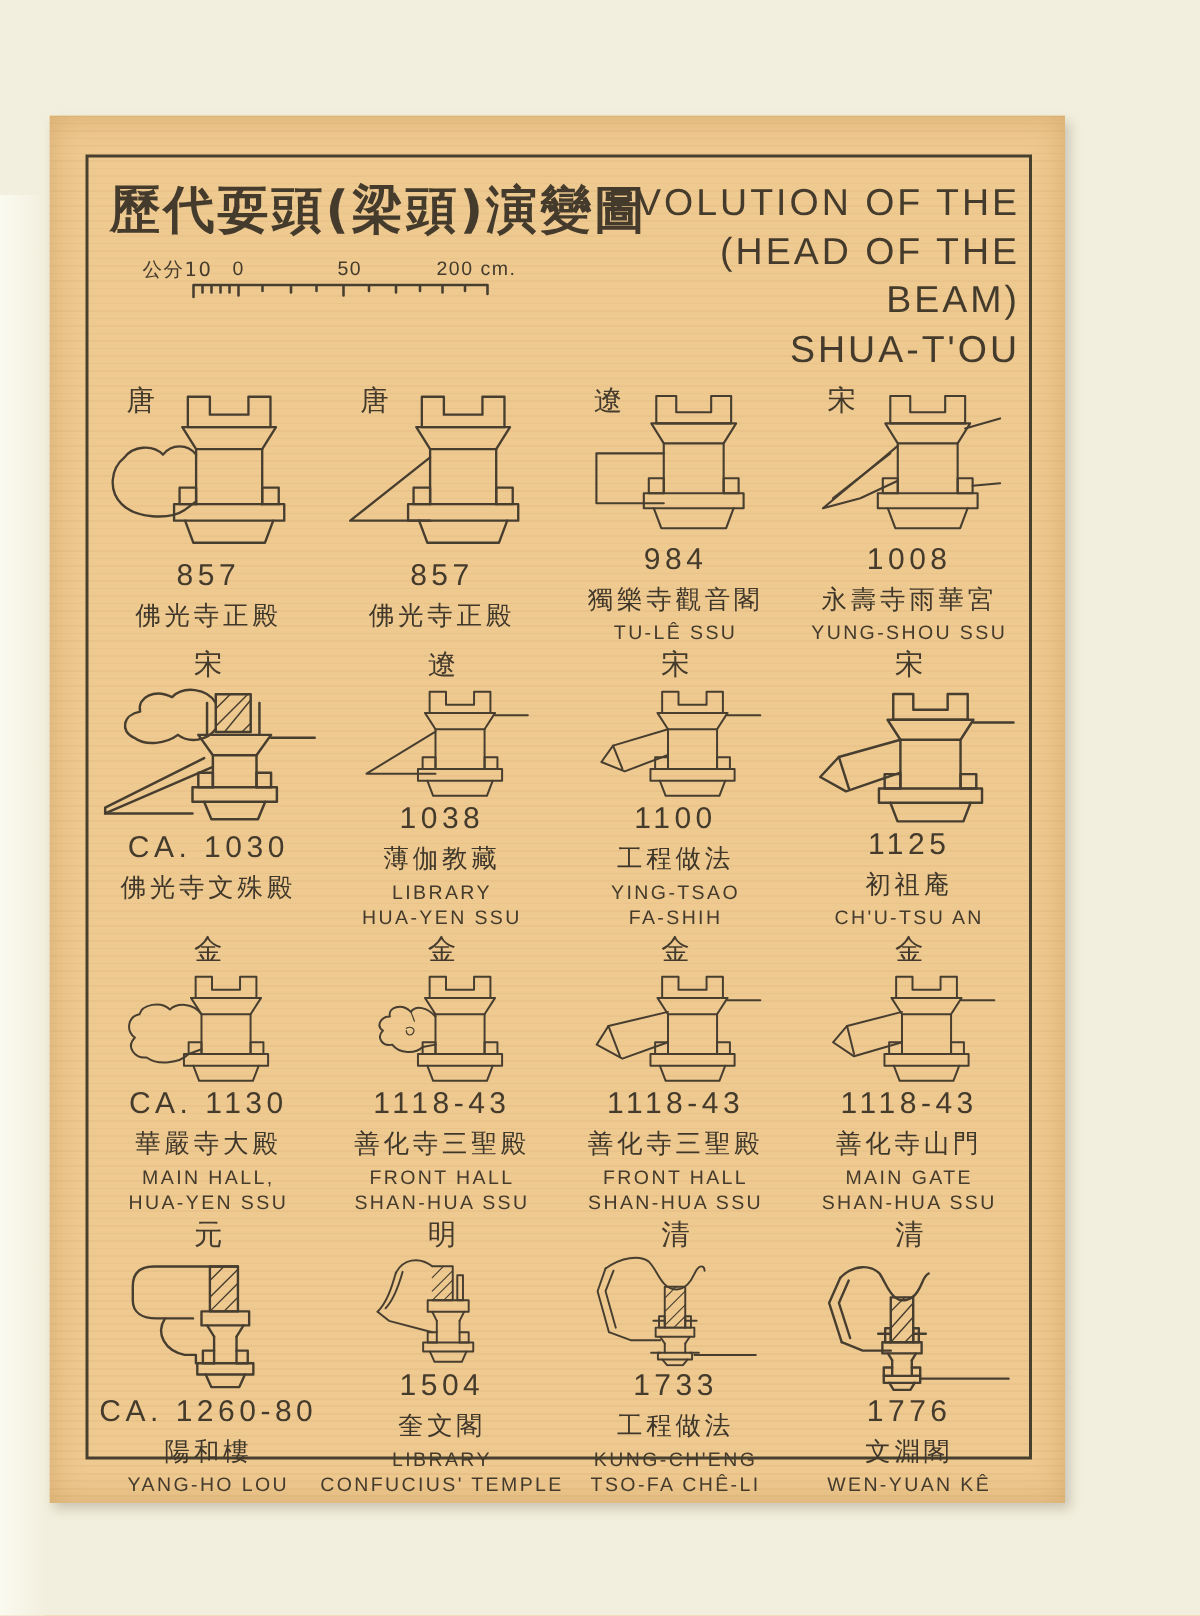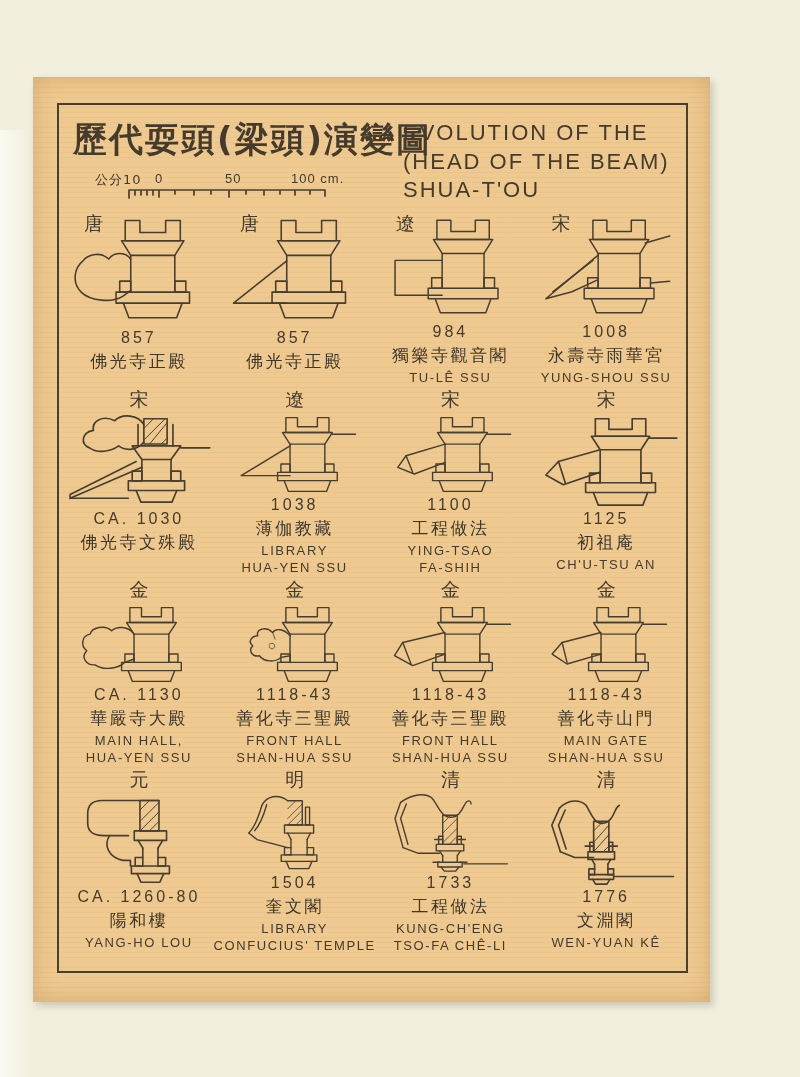--- a/index.html
+++ b/index.html
@@ -28,35 +28,35 @@
     font-size:34px;letter-spacing:2px;font-weight:600;color:#443b2c;
     font-family:"DejaVu Sans", sans-serif;white-space:nowrap;
   }
   .scalebar{margin:8px 0 0 22px;width:250px;position:relative;height:34px;}
   .scale-labels{position:relative;height:16px;font-size:13px;letter-spacing:1px;color:#443b2c;}
   .scale-labels span{position:absolute;top:0;}
   .sl-unit{left:0;font-family:"DejaVu Sans", sans-serif;}
   .sl-zero{left:60px;}
   .sl-fifty{left:130px;}
   .sl-hundred{left:196px;}
-  .title-en{flex:1;text-align:left;font-size:22px;letter-spacing:2px;line-height:1.3;color:#443b2c;margin-top:2px;}
+  .title-en{flex:1;text-align:right;font-size:25px;letter-spacing:2px;line-height:1.3;color:#443b2c;margin-top:2px;}
   .rows{margin:4px 2px 0 2px;}
   .grid-row{display:flex;position:relative;}
   .row1{height:178px;}
   .row2{height:190px;}
   .row3{height:190px;}
   .row4{height:188px;}
   .cell{width:25%;display:flex;flex-direction:column;align-items:center;position:relative;}
   .dyn{font-size:19px;height:24px;line-height:24px;color:#443b2c;
     font-family:"DejaVu Sans", sans-serif;}
   .row1 .dyn{position:absolute;left:15%;top:2px;}
   .row1 .cell{padding-top:6px;}
   svg.fig path{fill:none;stroke:#473e30;stroke-width:1.7;stroke-linecap:round;stroke-linejoin:round;}
   svg.fig path.h{stroke-width:1;}
-  .date{font-size:16px;letter-spacing:3px;margin-top:2px;color:#443b2c;}
+  .date{font-size:20px;letter-spacing:3px;margin-top:2px;color:#443b2c;}
   .zh{font-size:17px;letter-spacing:2.5px;margin-top:3px;color:#3f372a;
     font-family:"DejaVu Sans", sans-serif;white-space:nowrap;}
   .en{font-size:13px;letter-spacing:1.6px;margin-top:2px;text-align:center;line-height:1.35;white-space:nowrap;color:#443b2c;}
   .shared-cap{position:absolute;left:0;width:50%;bottom:2px;text-align:center;
     font-size:14px;letter-spacing:2px;color:#443b2c;}
 </style>
 </head>
 <body>
 
 <div class="edge-strip"></div>
@@ -66,21 +66,21 @@
     <div class="content">
 
       <div class="header">
         <div class="header-left">
           <div class="title-zh">歷代耍頭(梁頭)演變圖</div>
           <div class="scalebar">
             <div class="scale-labels">
               <span class="sl-unit">公分10</span>
               <span class="sl-zero">0</span>
               <span class="sl-fifty">50</span>
-              <span class="sl-hundred">100 cm.</span>
+              <span class="sl-hundred">200 cm.</span>
             </div>
             <svg class="fig" width="250" height="14" viewBox="0 0 250 14">
               <path d="M34,3 H230 M34,3 V11 M230,3 V9 M64,3 V10 M134,3 V10 M99,3 V8 M169,3 V8 M200,3 V8 M40,3 V8 M46,3 V8 M52,3 V8 M58,3 V8 M80,3 V7 M116,3 V7 M151,3 V7 M185,3 V7 M215,3 V7"></path>
             </svg>
           </div>
         </div>
         <div class="title-en">
           <div>EVOLUTION OF THE</div>
           <div>(HEAD OF THE BEAM)</div>
           <div>SHUA-T'OU</div>

